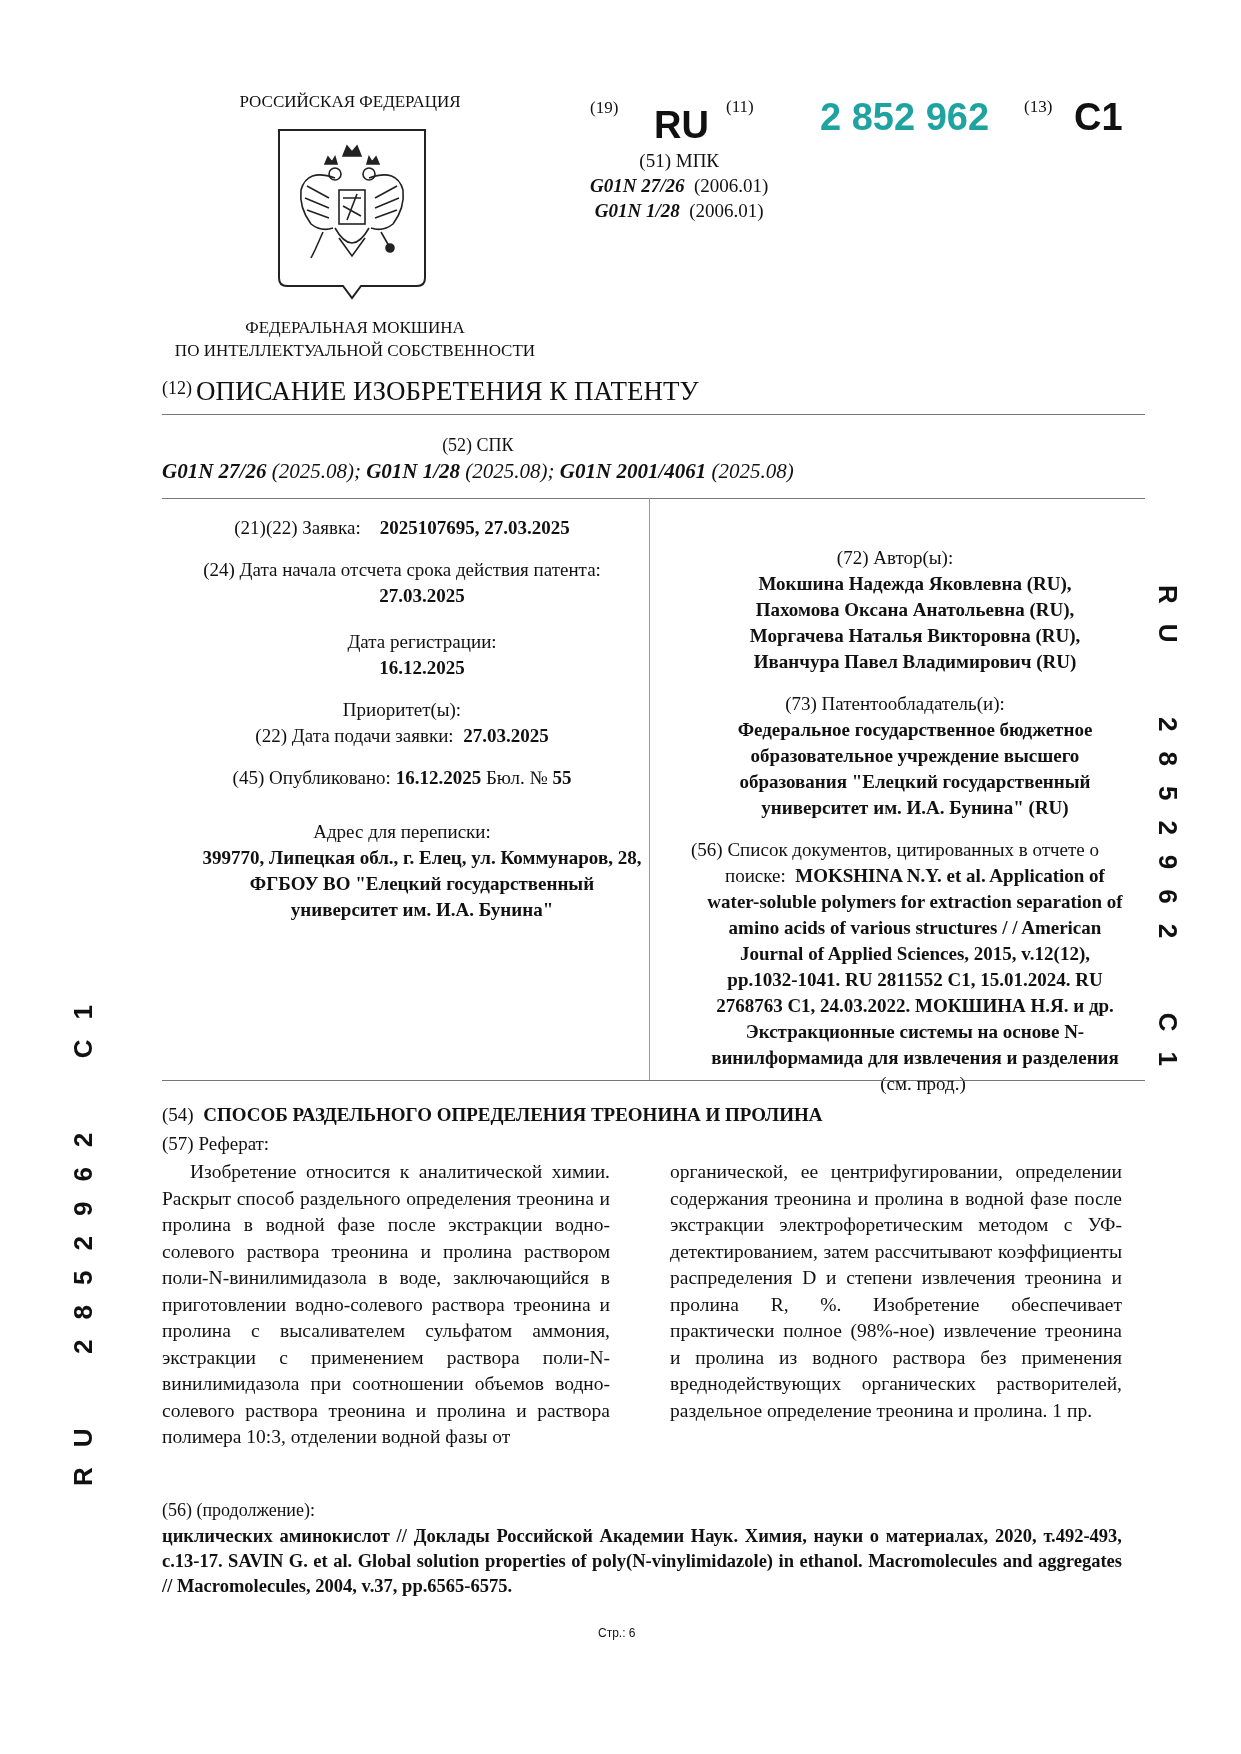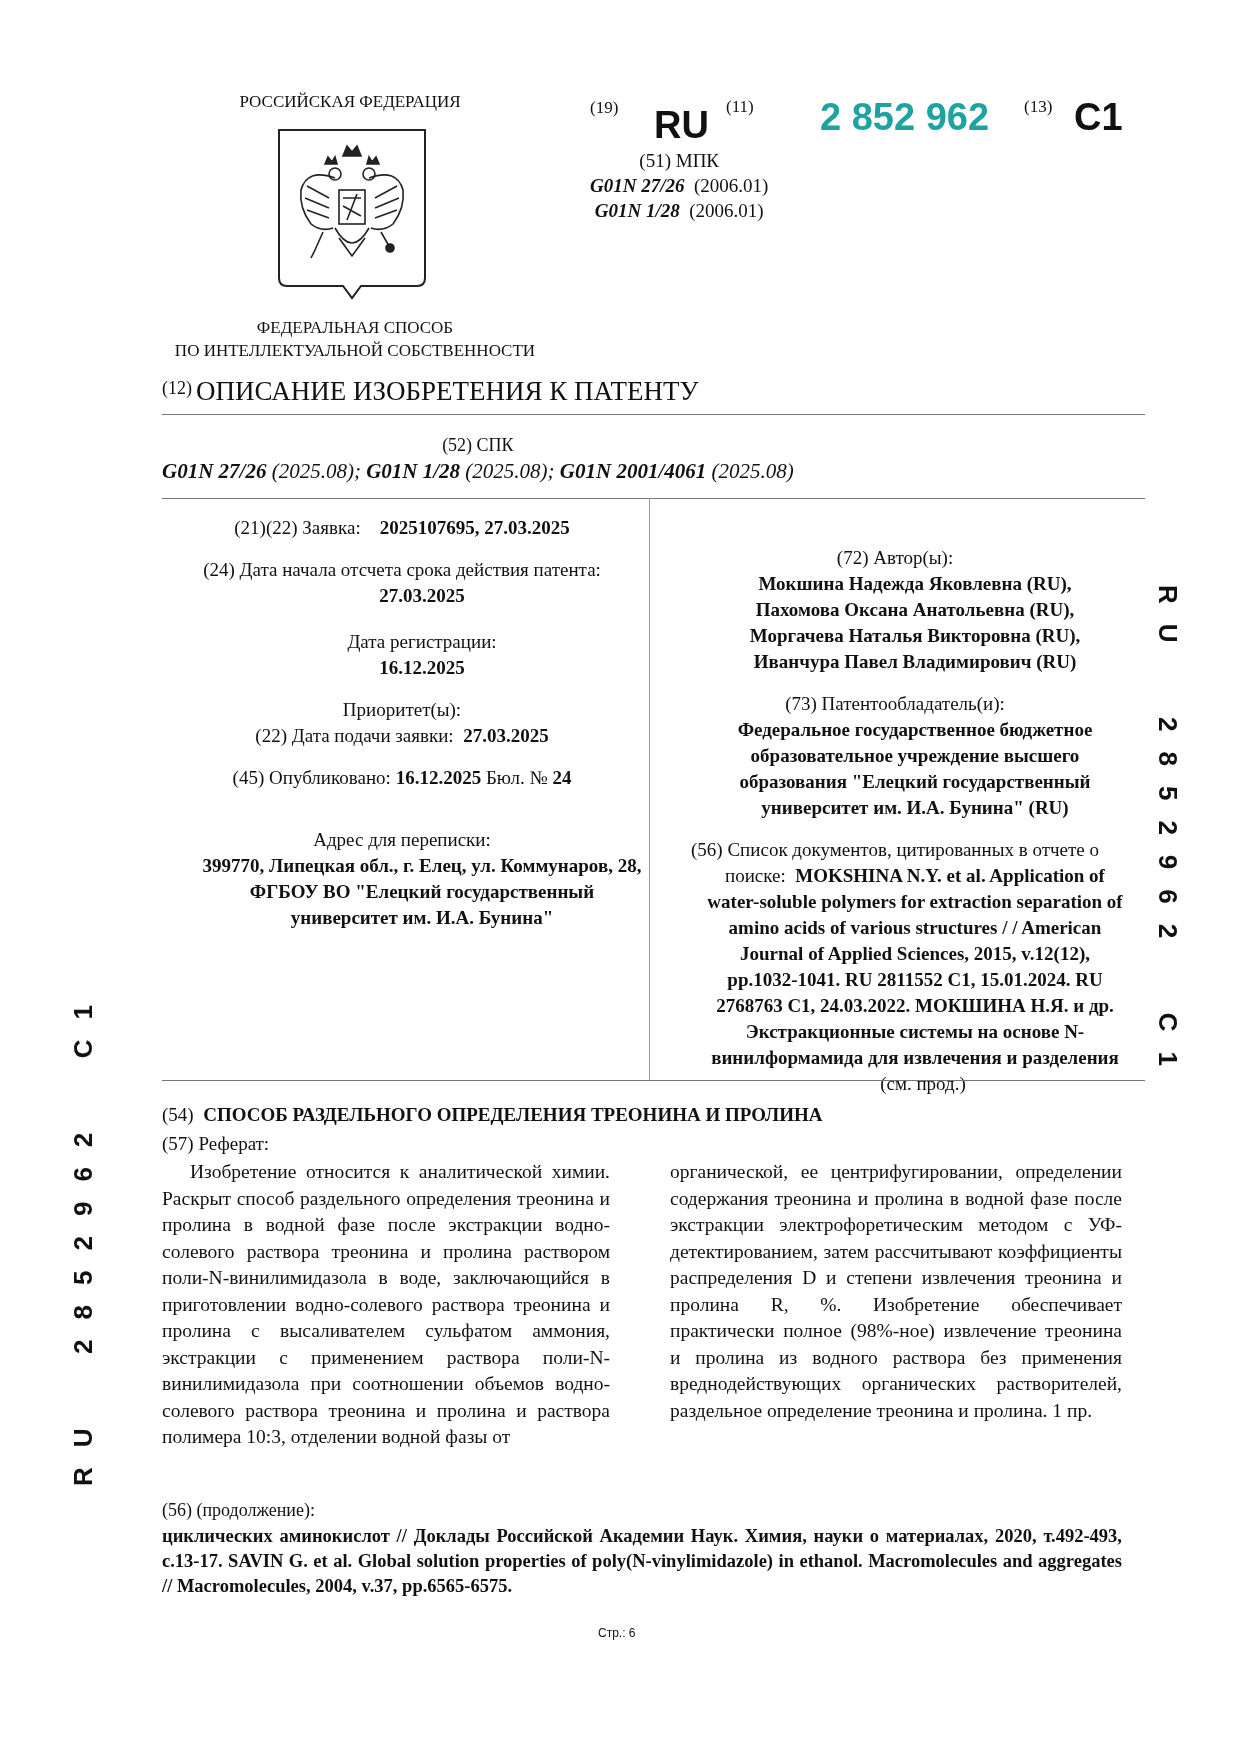--- a/index.html
+++ b/index.html
@@ -88,21 +88,21 @@
 
       <path d="M58 100 Q75 130 92 100"></path>
       <path d="M62 110 L75 128 L88 110"></path>
       <path d="M46 104 L38 122 M104 104 L112 118"></path>
       <circle cx="113" cy="120" r="4" fill="#222"></circle>
       <path d="M38 122 L34 130"></path>
     </g>
   </svg>
 </div>
 <div id="agency" class="abs">
-  <div>ФЕДЕРАЛЬНАЯ СПОСОБ</div>
+  <div>ФЕДЕРАЛЬНАЯ МОКШИНА</div>
   <div>ПО ИНТЕЛЛЕКТУАЛЬНОЙ СОБСТВЕННОСТИ</div>
 </div>
 
 <span id="inid19" class="abs inid">(19)</span>
 <span id="ru-code" class="abs sans">RU</span>
 <span id="inid11" class="abs inid">(11)</span>
 <span id="pat-num" class="abs sans">2 852 962</span>
 <span id="inid13" class="abs inid">(13)</span>
 <span id="kind-code" class="abs sans">C1</span>
 
@@ -150,23 +150,23 @@
   </div>
   <div style="margin-top:12px;">Приоритет(ы):</div>
   <div class="block">
     <span>(22) Дата подачи заявки:</span>&nbsp;
     <span class="b">27.03.2025</span>
   </div>
   <div class="block">
     <span>(45) Опубликовано:</span>
     <span class="b">16.12.2025</span>
     <span>Бюл. №</span>
-    <span class="b">24</span>
-  </div>
-  <div style="margin-top:36px;">Адрес для переписки:</div>
+    <span class="b">55</span>
+  </div>
+  <div style="margin-top:28px;">Адрес для переписки:</div>
   <div class="indent b">399770, Липецкая обл., г. Елец, ул. Коммунаров, 28, ФГБОУ ВО "Елецкий государственный университет им. И.А. Бунина"</div>
 </div>
 
 <div id="vdiv" class="abs"></div>
 
 <div id="right-col" class="abs col">
   <div>(72) Автор(ы):</div>
   <div class="indent b block">
     <div>Мокшина Надежда Яковлевна (RU),</div>
     <div>Пахомова Оксана Анатольевна (RU),</div>

